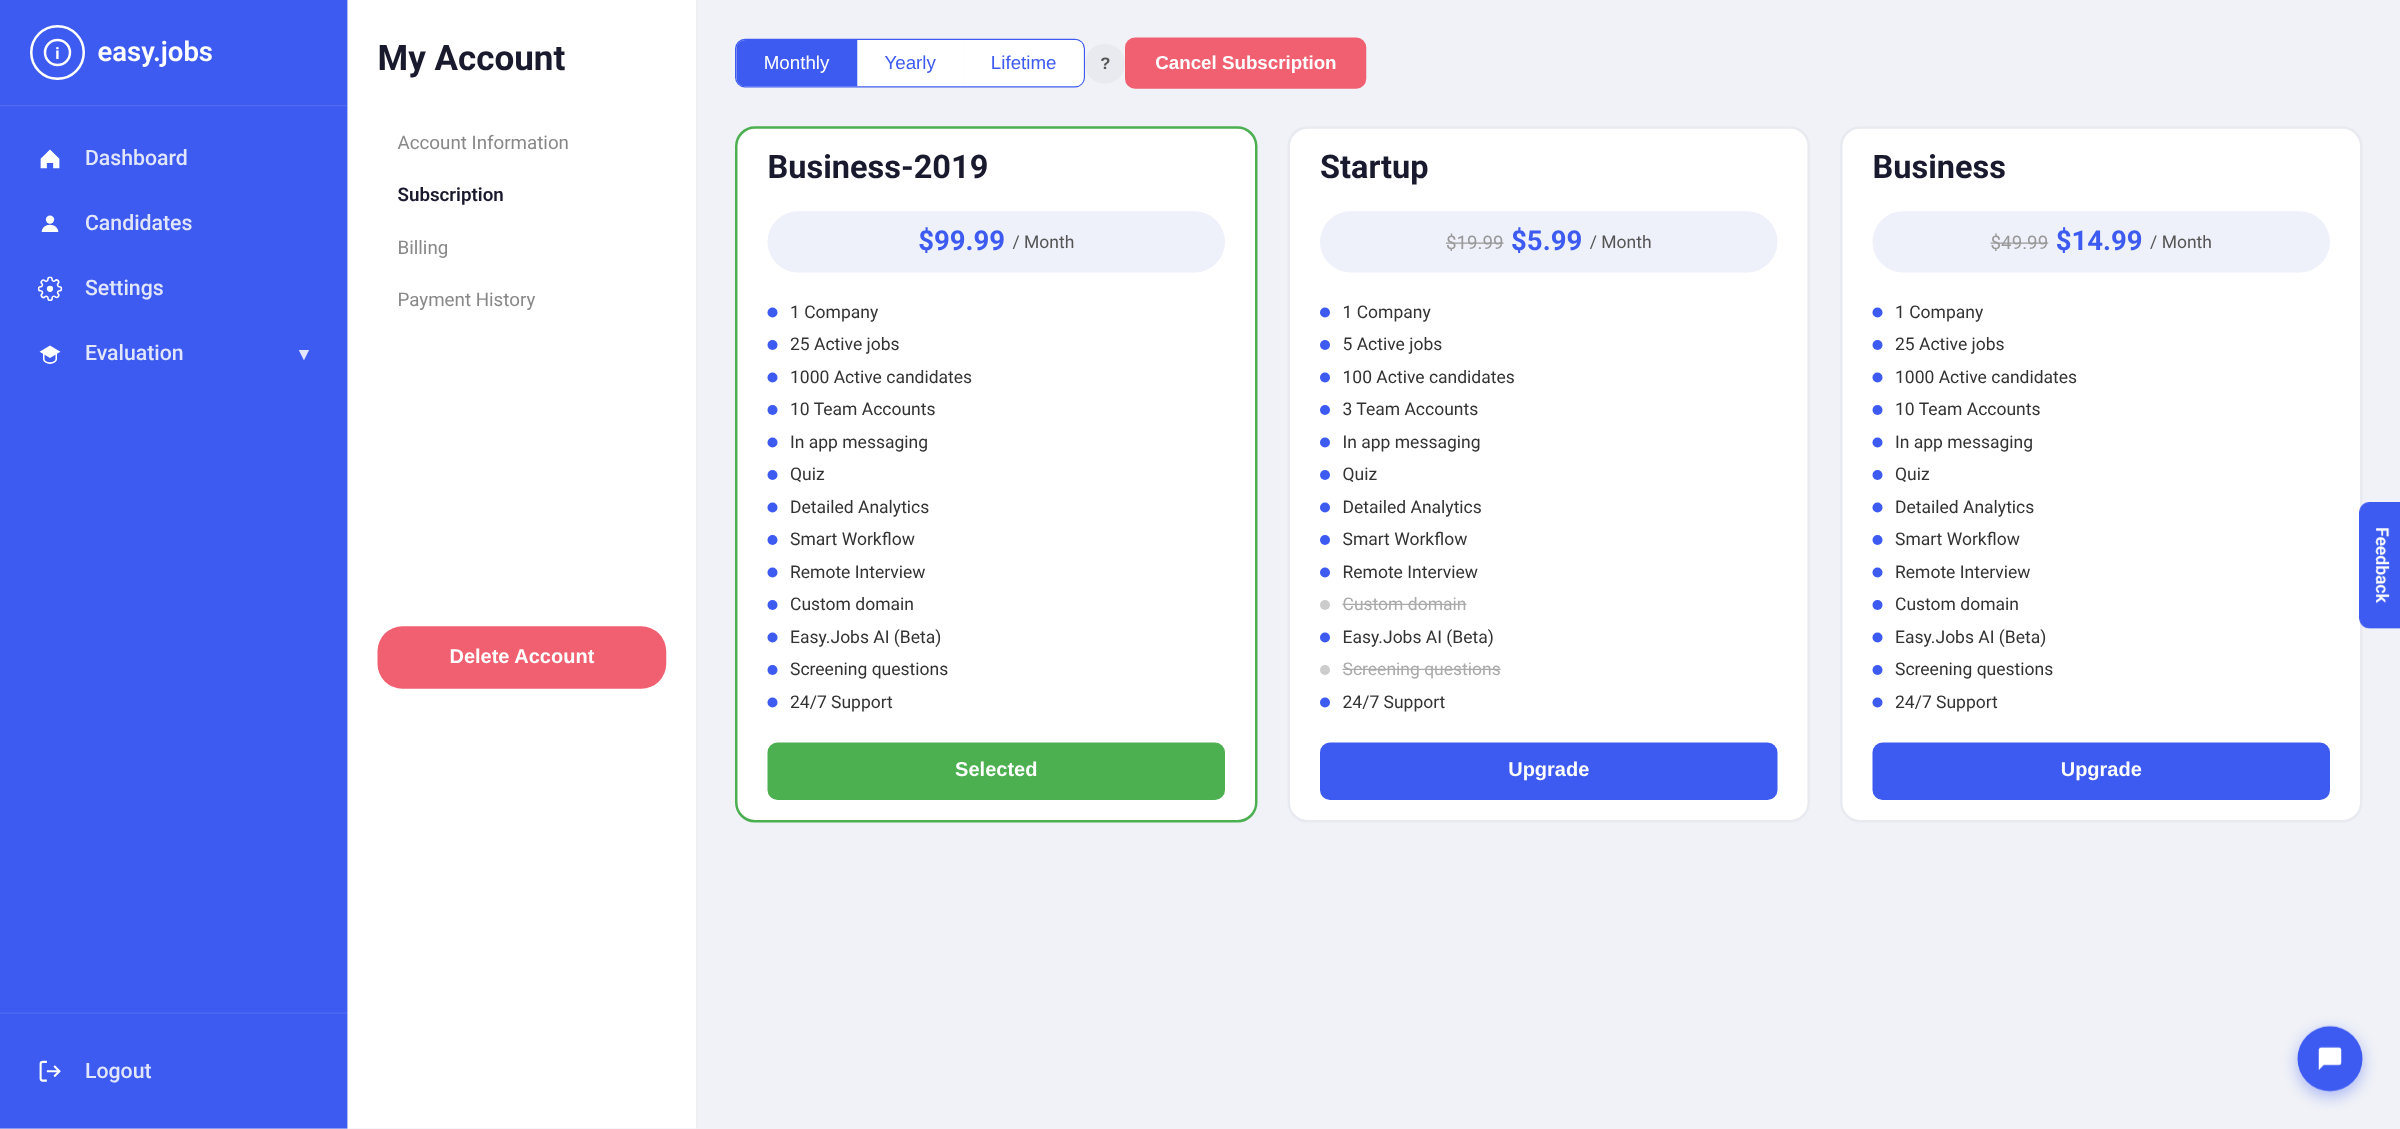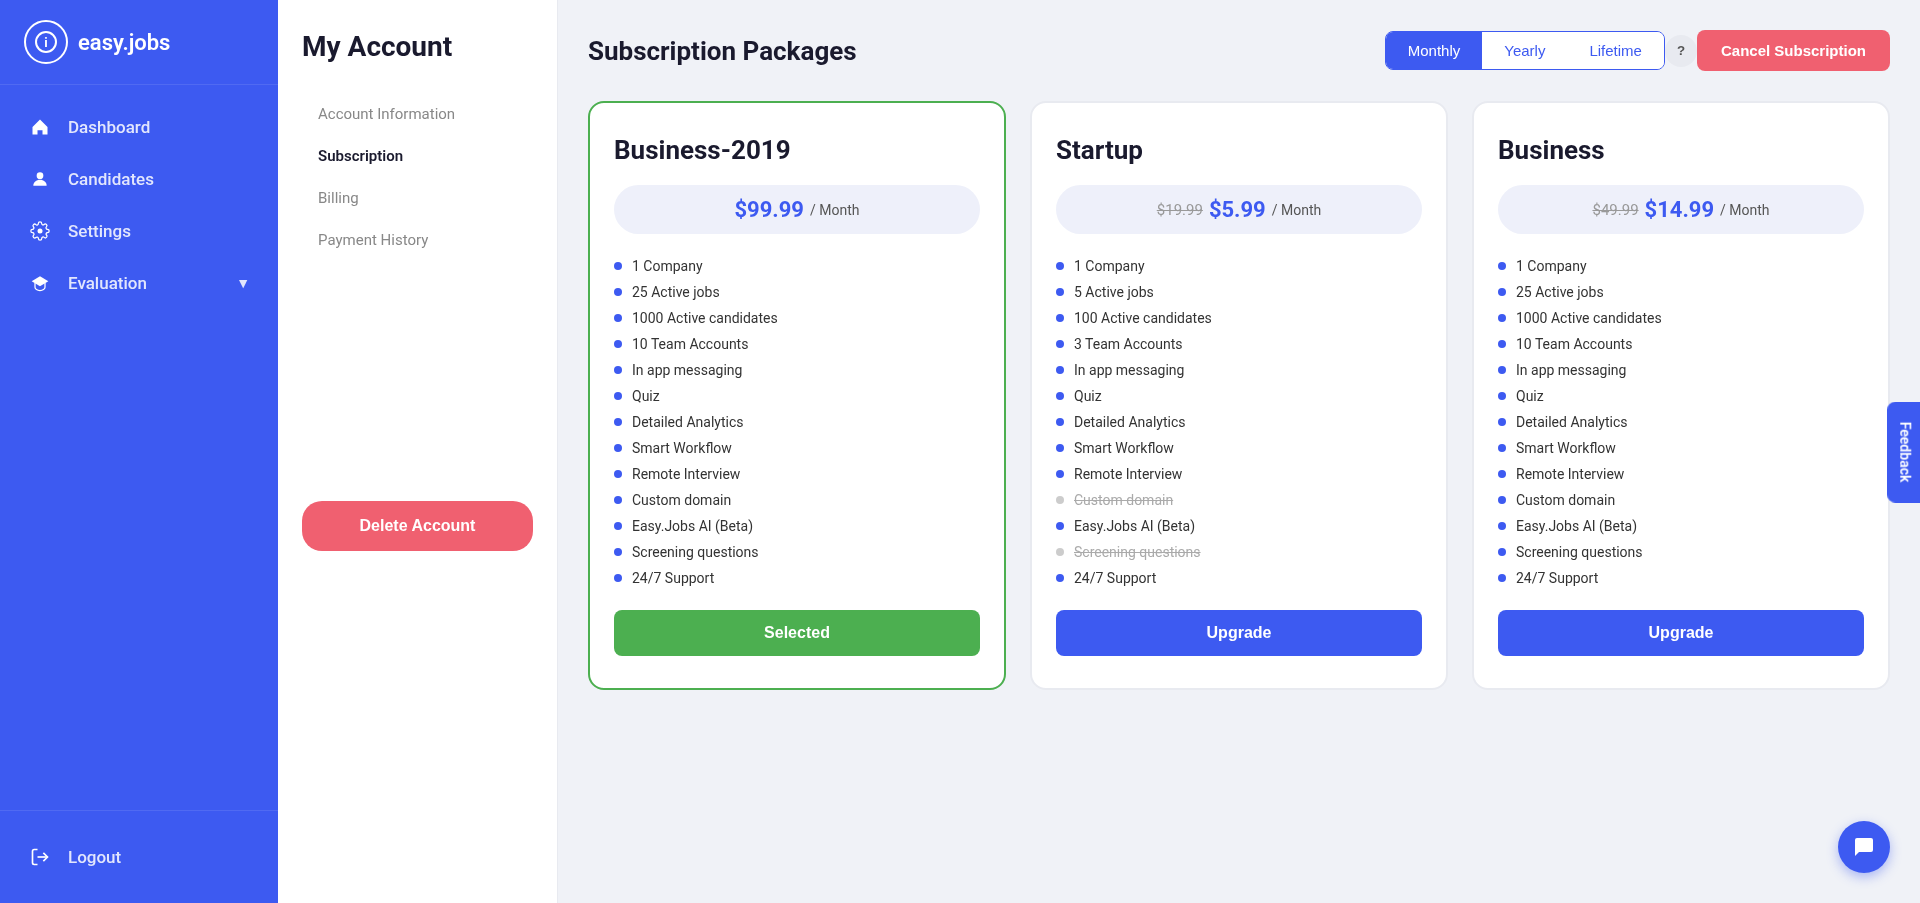--- a/index.html
+++ b/index.html
@@ -186,21 +186,21 @@
 
     
     .plans-grid {
       display: grid;
       grid-template-columns: repeat(3, 1fr);
       gap: 24px;
     }
     .plan-card {
       background: white;
       border-radius: 16px;
-      padding: 32px 24px;
+      padding: 16px 24px;
       border: 2px solid #e8eaf0;
       display: flex;
       flex-direction: column;
     }
     .plan-card.selected-plan {
       border: 2px solid #4caf50;
     }
     .plan-name {
       font-size: 26px;
       font-weight: 700;
@@ -385,21 +385,20 @@
     <h1 class="account-title">My Account</h1>
     <div class="account-menu-item">Account Information</div>
     <div class="account-menu-item active">Subscription</div>
     <div class="account-menu-item">Billing</div>
     <div class="account-menu-item">Payment History</div>
     <button class="delete-account-btn">Delete Account</button>
   </aside>
 
   <div class="subscription-content">
     <div class="subscription-header">
-      <h2 class="subscription-title">Subscription Packages</h2>
       <div class="header-right">
         <div class="billing-toggle">
           <button class="toggle-btn active">Monthly</button>
           <button class="toggle-btn">Yearly</button>
           <button class="toggle-btn">Lifetime</button>
         </div>
         <button class="help-btn">?</button>
         <button class="cancel-sub-btn">Cancel Subscription</button>
       </div>
     </div>

